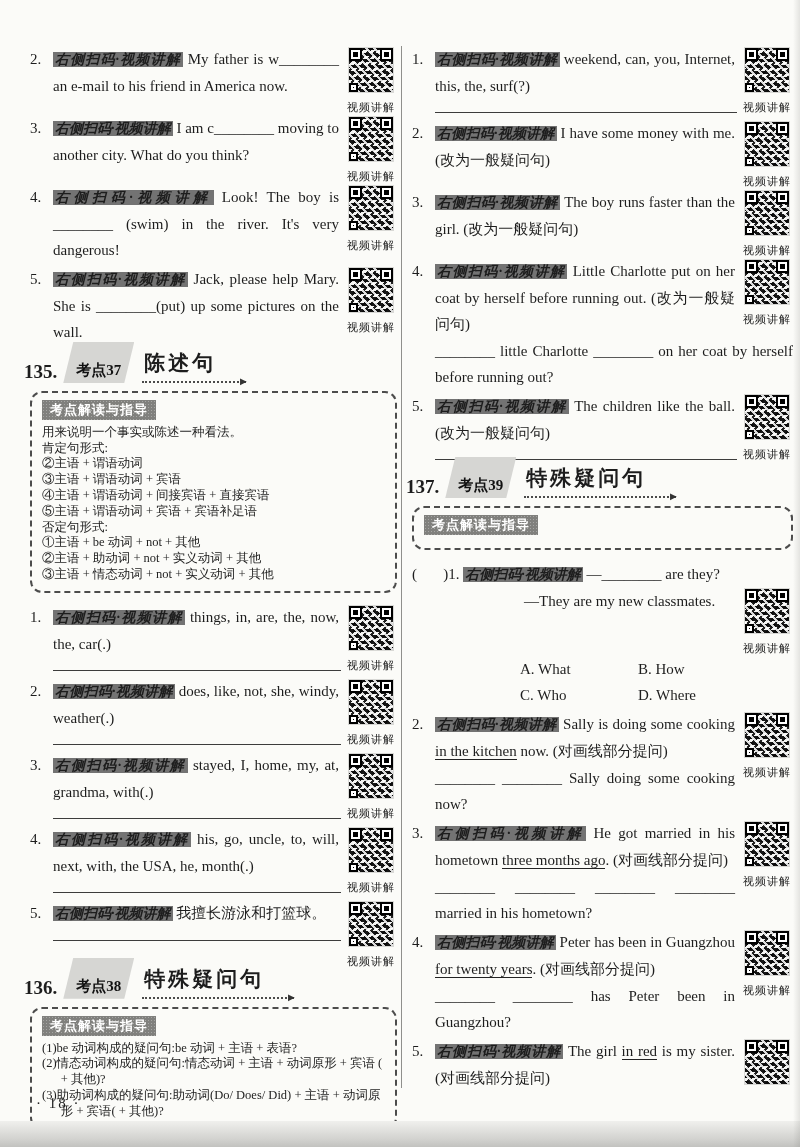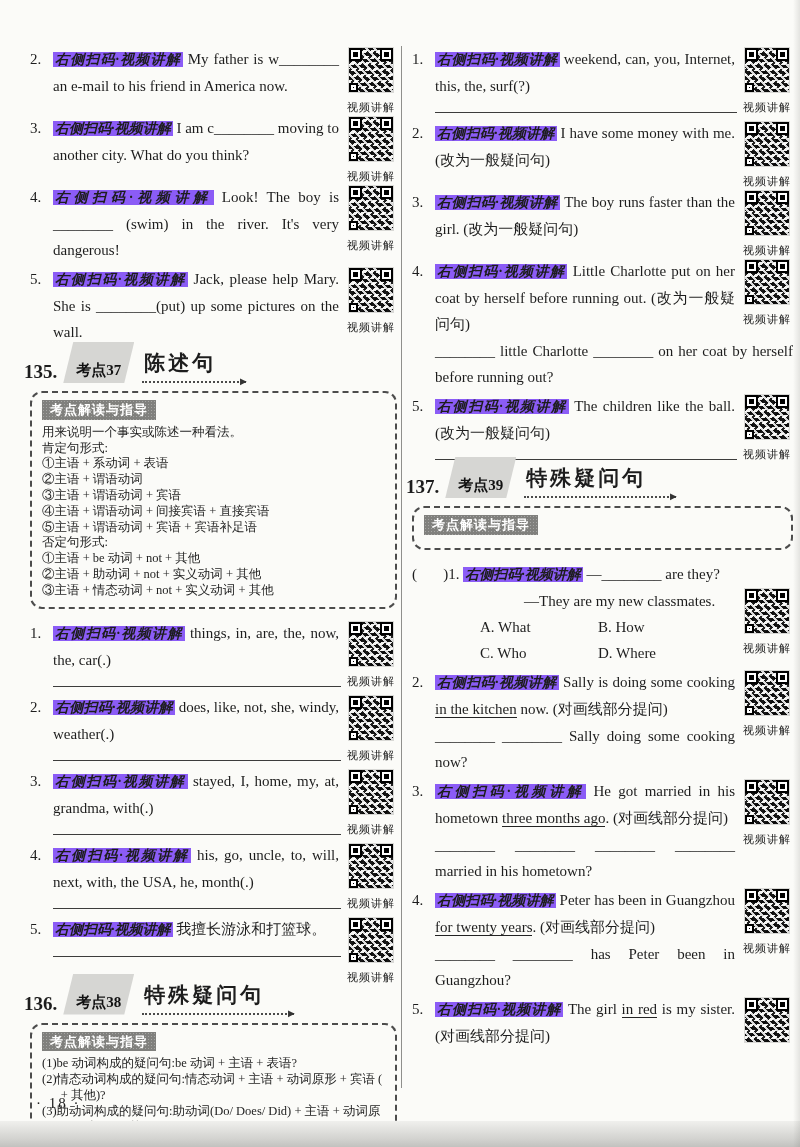--- a/index.html
+++ b/index.html
@@ -19,21 +19,21 @@
   .divider { position:absolute; left:401px; top:46px; width:1px; height:1042px; background:#8f8f8c; }
 
   .col { position:absolute; top:46px; font-size:15px; }
   #colL { left:30px;  width:367px; }
   #colR { left:412px; width:381px; }
 
   
   .item { position:relative; padding-left:23px; clear:right; margin-bottom:3px;
           line-height:26px; text-align:justify; }
   .num  { position:absolute; left:0; top:0; }
-  .tag  { font-weight:700; font-style:italic; background:#8b5cf6; padding:0 2px; font-size:14px; }
+  .tag  { font-weight:700; font-style:italic; background:#737373; padding:0 2px; font-size:14px; }
   .ul   { border-bottom:1px solid #222; }
 
   
   .qrwrap { float:right; width:52px; margin:2px 0 0 6px; text-align:center; line-height:normal; }
   .qr { position:relative; display:block; width:44px; height:44px; margin:0 auto;
         background:
           repeating-linear-gradient(45deg, rgba(255,255,255,.85) 0 2px, transparent 2px 6px),
           repeating-linear-gradient(135deg, rgba(10,10,10,.9) 0 2px, transparent 2px 5px),
           repeating-linear-gradient(0deg, #161616 0 3px, #f3f3f1 3px 6px);
         outline:1px solid #d8d8d5; }
@@ -68,21 +68,21 @@
   .gbox-head { display:inline-block; background-color:#80807d;
           background-image: radial-gradient(rgba(255,255,255,.3) 18%, transparent 19%);
           background-size:3px 3px;
           color:#fff; font-weight:700; font-size:13px; letter-spacing:1px;
           padding:2px 8px; margin-bottom:5px;text-align:right; }
   .gline { padding-left:1.5em; text-indent:-1.5em; }
 
   
   .citem { padding-left:0; }
   .citem .resp    { margin-left:112px; }
-  .citem .choices { display:grid; grid-template-columns:118px 1fr; margin-left:68px; width:240px; }
+  .citem .choices { display:grid; grid-template-columns:118px 1fr; margin-left:108px; width:240px; }
 
   .pagenum { position:absolute; left:36px; top:1095px; font-size:15px; letter-spacing:2px; }
 </style>
 </head>
 <body>
 
 <div class="divider"></div>
 
 <div class="col" id="colL">
 
@@ -134,21 +134,20 @@
   <div class="sec-head">
     <span class="sec-num">135.</span>
     <span class="sec-badge">考点37</span>
     <span class="sec-title">陈述句</span>
   </div>
 
   <div class="gbox">
     <span class="gbox-head">考点解读与指导</span>
     <div class="gline">用来说明一个事实或陈述一种看法。</div>
     <div class="gline">肯定句形式:</div>
-    <div class="gline">①主语 + 系动词 + 表语</div>
     <div class="gline">②主语 + 谓语动词</div>
     <div class="gline">③主语 + 谓语动词 + 宾语</div>
     <div class="gline">④主语 + 谓语动词 + 间接宾语 + 直接宾语</div>
     <div class="gline">⑤主语 + 谓语动词 + 宾语 + 宾语补足语</div>
     <div class="gline">否定句形式:</div>
     <div class="gline">①主语 + be 动词 + not + 其他</div>
     <div class="gline">②主语 + 助动词 + not + 实义动词 + 其他</div>
     <div class="gline">③主语 + 情态动词 + not + 实义动词 + 其他</div>
   </div>
 

